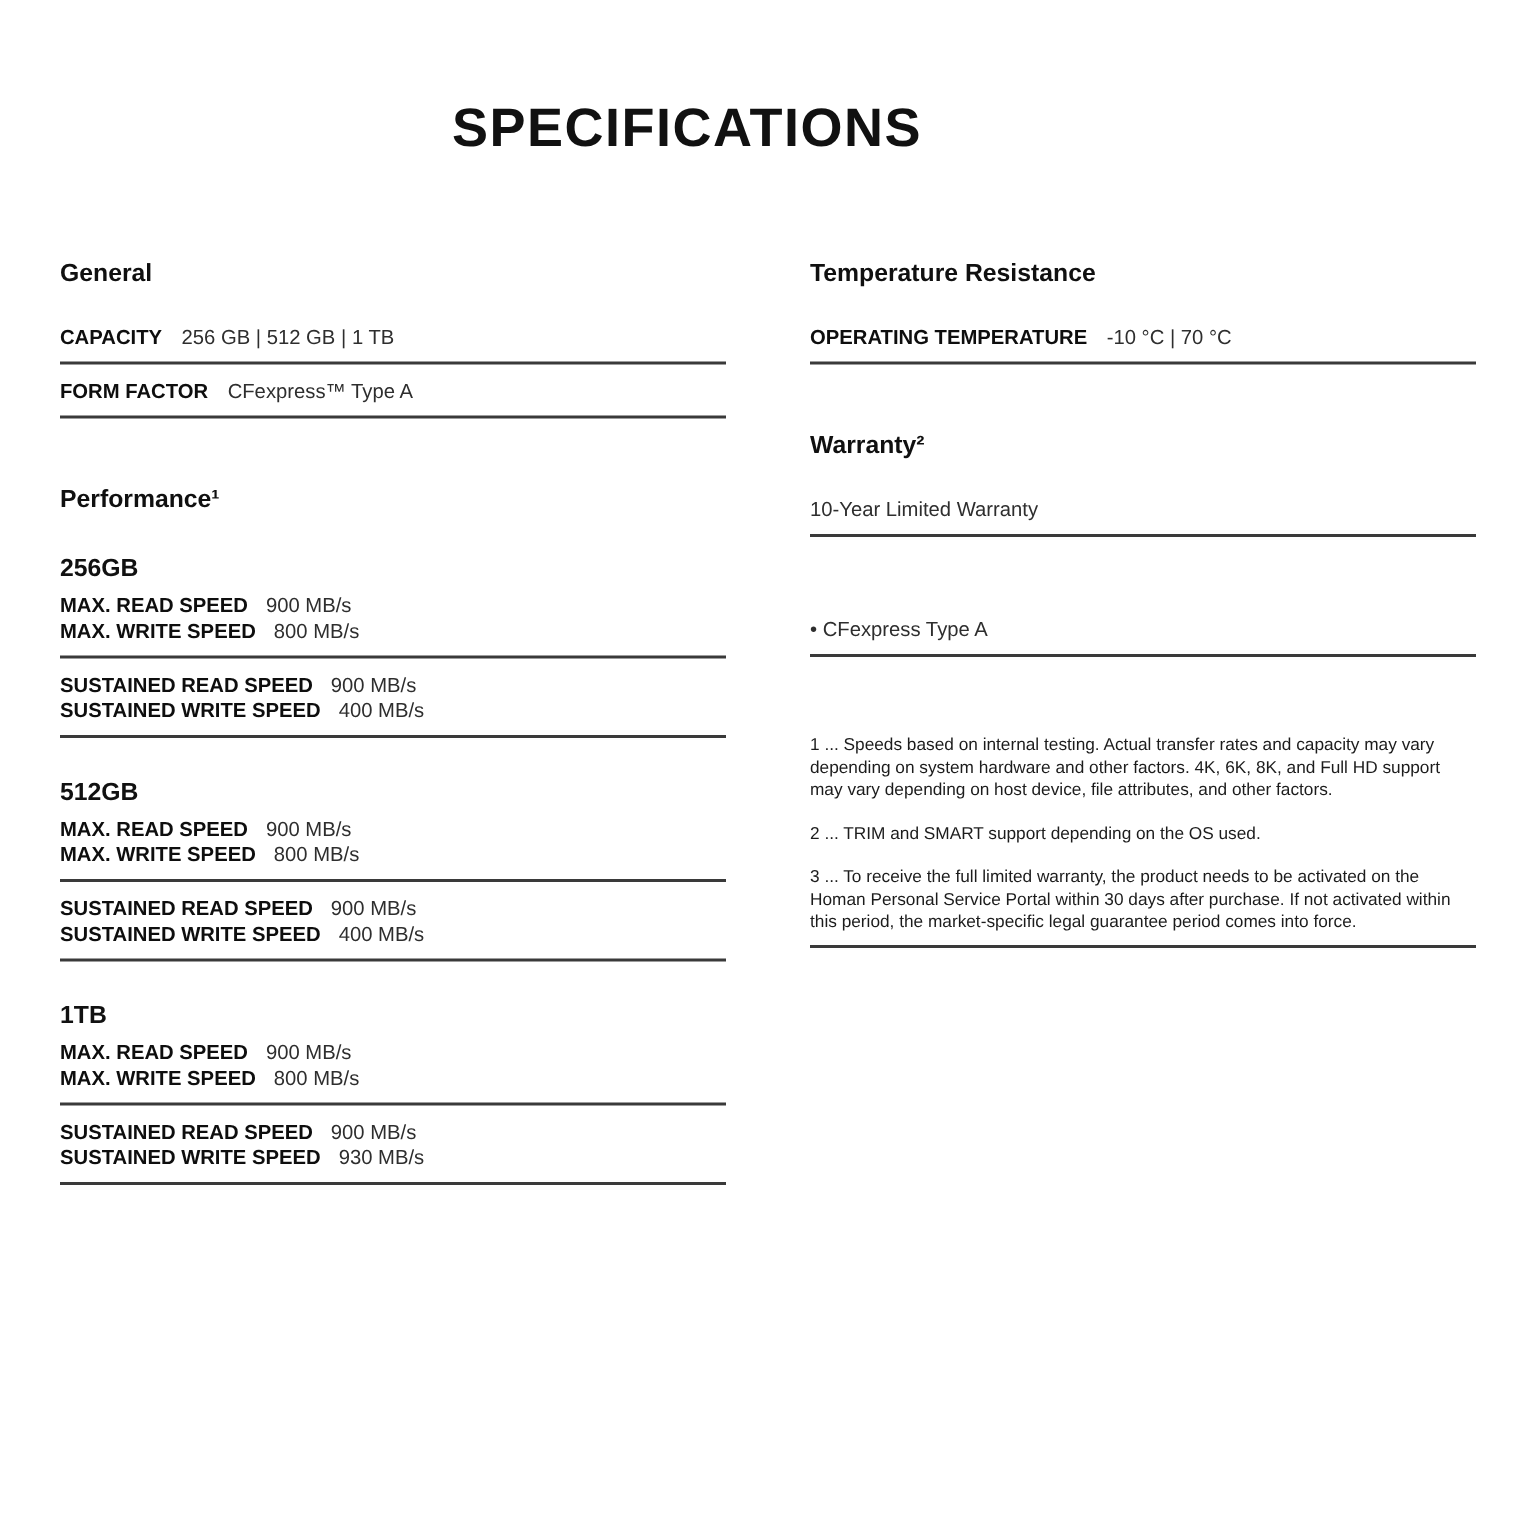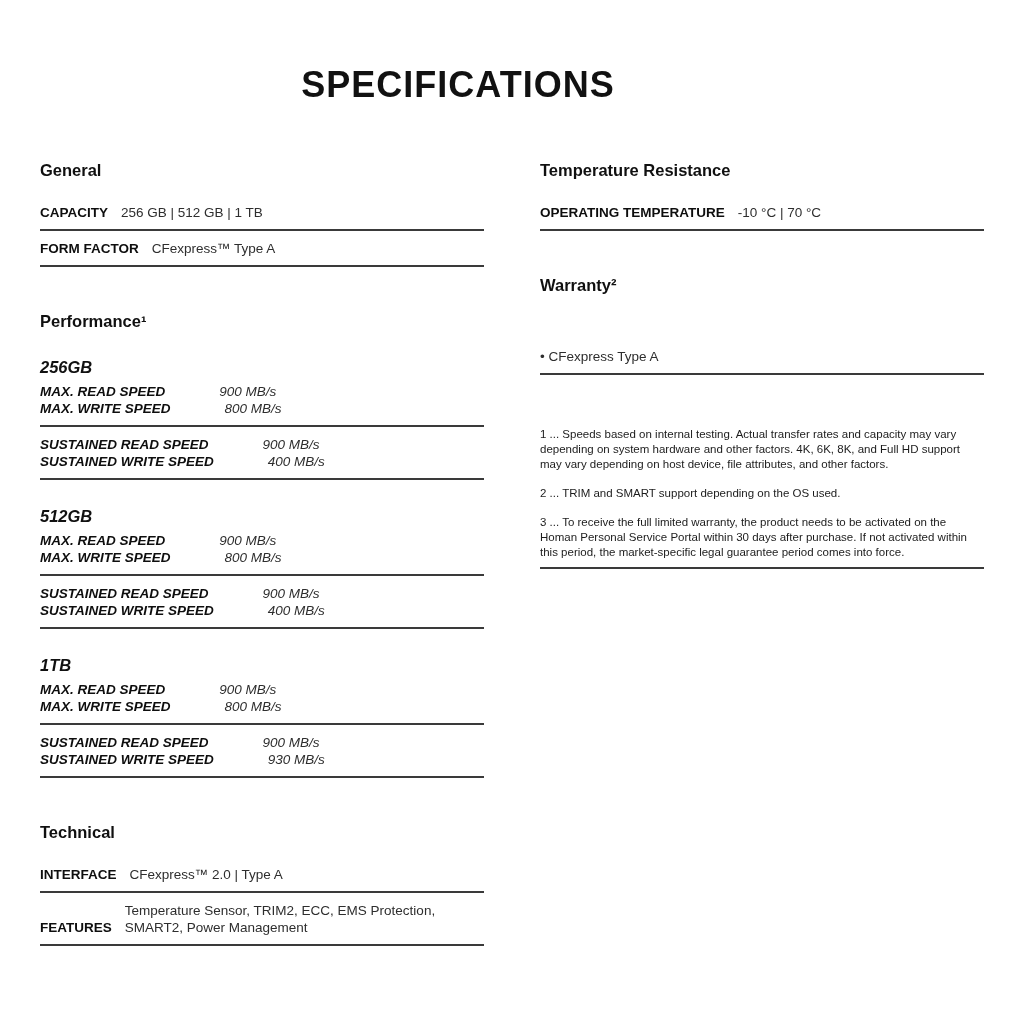--- a/index.html
+++ b/index.html
@@ -27,21 +27,21 @@
     color:#111;
   }
   .columns{
     display:flex;
     gap:56px;
     margin:54px 40px 0 40px;
   }
   .col{width:444px;flex:0 0 444px;}
 
   .section{margin-top:44px;}
-  .section:first-child{margin-top:0;}
+  .section:first-child{margin-top:12px;}
   .section-heading{
     font-size:16.5px;
     line-height:20px;
     font-weight:bold;
     color:#101010;
   }
   .rows{margin-top:15px;}
   .spec-row{
     display:flex;
     align-items:flex-end;
@@ -51,39 +51,38 @@
     line-height:17px;
   }
   .spec-label{
     font-weight:bold;
     margin-right:13px;
     white-space:nowrap;
     color:#0e0e0e;
   }
   .spec-value{color:var(--value);flex:1;}
 
-  .variant{margin-top:26px;font-style:italic;}
+  .variant{margin-top:26px;}
   .variant + .variant{}
   .variant-name{
     font-size:16.5px;
     line-height:20px;
     font-weight:bold;
   }
   .speed-group{
     margin-top:0;
     padding:6px 0 8px 0;
     border-bottom:2px solid var(--rule);
   }
   .speed-group.first{margin-top:0;padding-top:6px;}
   .speed-group.second{padding-top:9px;}
   .speed-line{
     display:flex;
     font-size:13.5px;
     line-height:17px;
-    gap:42px;
   }
   .speed-label{font-weight:bold;margin-right:12px;white-space:nowrap;color:#0e0e0e;}
   .speed-value{color:var(--value);}
 
   .text-row{
     padding:9px 0 8px 0;
     border-bottom:2px solid var(--rule);
     font-size:13.5px;
     line-height:17px;
     color:var(--value);
@@ -197,51 +196,39 @@
               <span class="speed-value">900 MB/s</span>
             </div>
             <div class="speed-line">
               <span class="speed-label">SUSTAINED WRITE SPEED</span>
               <span class="speed-value">930 MB/s</span>
             </div>
           </div>
         </div>
       </div>
 
-      <div class="section">
-        <h2 class="section-heading">Technical</h2>
-        <div class="rows">
-          <div class="spec-row">
-            <span class="spec-label">INTERFACE</span>
-            <span class="spec-value">CFexpress™ 2.0 | Type A</span>
-          </div>
-          <div class="spec-row">
-            <span class="spec-label">FEATURES</span>
-            <span class="spec-value">Temperature Sensor, TRIM2, ECC, EMS Protection, SMART2, Power Management</span>
-          </div>
-        </div>
-      </div>
 
     </div>
 
     <div class="col">
 
 
       <div class="section">
         <h2 class="section-heading">Temperature Resistance</h2>
         <div class="rows">
           <div class="spec-row">
             <span class="spec-label">OPERATING TEMPERATURE</span>
             <span class="spec-value">-10 °C | 70 °C</span>
           </div>
         </div>
       </div>
 
       <div class="section">
         <h2 class="section-heading">Warranty²</h2>
+        <div class="text-row">10-Year Limited Warranty</div>
       </div>
 
       <div class="section">
         <div class="text-row">• CFexpress Type A</div>
       </div>
 
       <div class="footnotes">
         <p class="footnote">1 ... Speeds based on internal testing. Actual transfer rates and capacity may vary depending on system hardware and other factors. 4K, 6K, 8K, and Full HD support may vary depending on host device, file attributes, and other factors.</p>
         <p class="footnote">2 ... TRIM and SMART support depending on the OS used.</p>
         <p class="footnote">3 ... To receive the full limited warranty, the product needs to be activated on the Homan Personal Service Portal within 30 days after purchase. If not activated within this period, the market-specific legal guarantee period comes into force.</p>

